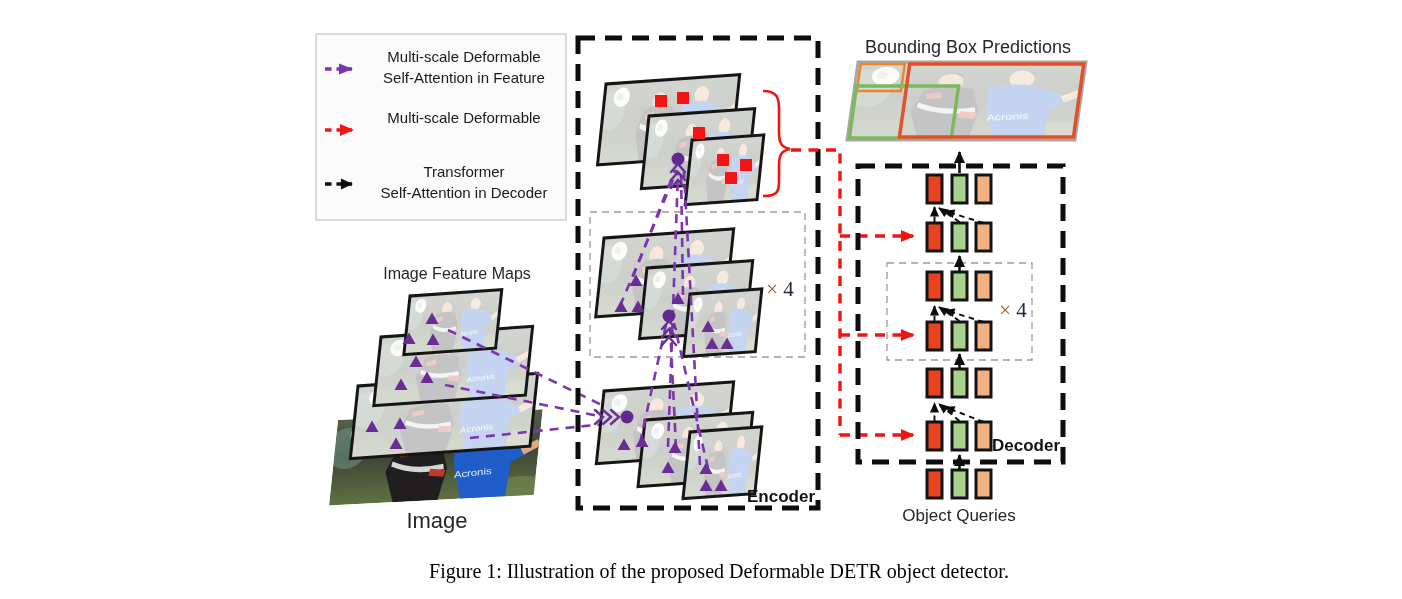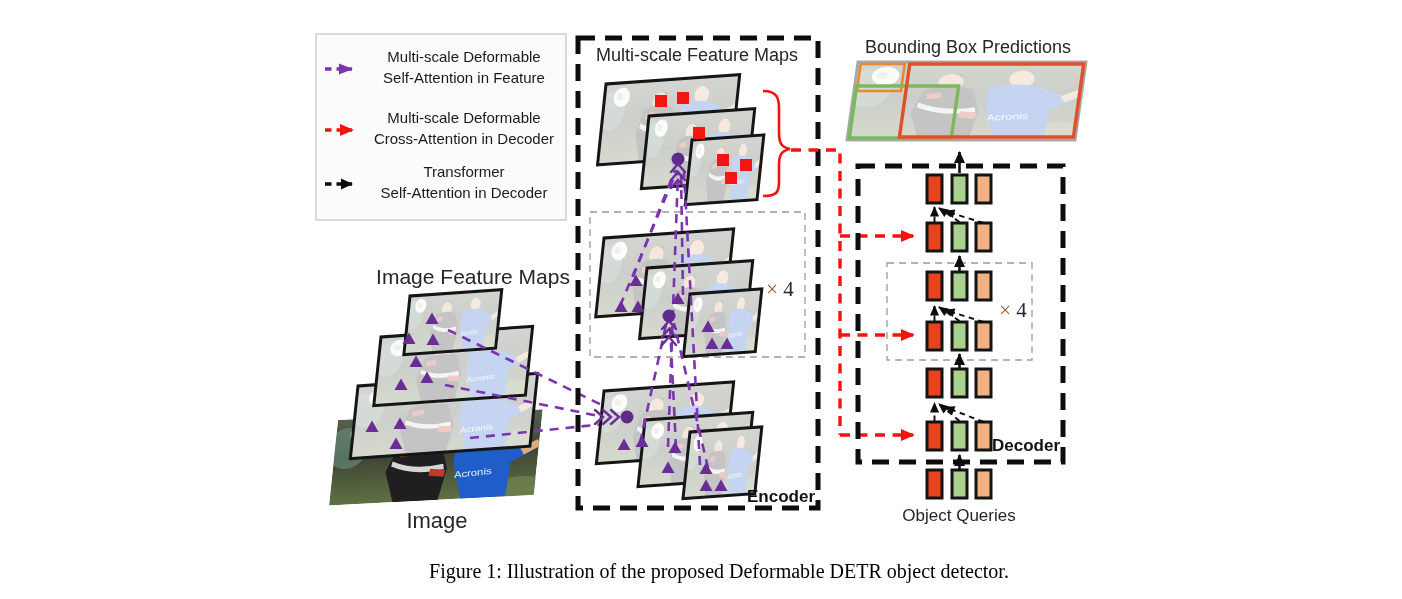--- a/index.html
+++ b/index.html
@@ -285,31 +285,29 @@
     <line x1="959.5" y1="173" x2="959.5" y2="152" marker-end="url(#ma-k)"></line>
   </g>
 </svg>
 
 <div class="legend-item" style="top:46px">
   <div>Multi-scale Deformable</div>
   <div>Self-Attention in Feature</div>
 </div>
 <div class="legend-item" style="top:107px">
   <div>Multi-scale Deformable</div>
-  <div>Cross-Attention in Decoder</div>
 </div>
 <div class="legend-item" style="top:161px">
   <div>Transformer</div>
   <div>Self-Attention in Decoder</div>
 </div>
 
-<div class="lbl" style="left:473px;top:265px;font-size:21px">Image Feature Maps</div>
+<div class="lbl" style="left:457px;top:265px;font-size:16px">Image Feature Maps</div>
 <div class="lbl" style="left:437px;top:508px;font-size:22px">Image</div>
 
-<div class="lbl" style="left:697px;top:45px;font-size:18px">Multi-scale Feature Maps</div>
 <div class="lbl bold" style="left:781px;top:487px;font-size:17px">Encoder</div>
 <div class="times" style="left:780px;top:277px">× 4</div>
 
 <div class="lbl" style="left:968px;top:37px;font-size:18px">Bounding Box Predictions</div>
 <div class="lbl bold" style="left:1026px;top:436px;font-size:17px">Decoder</div>
 <div class="times" style="left:1013px;top:298px">× 4</div>
 <div class="lbl" style="left:959px;top:506px;font-size:17px">Object Queries</div>
 
 <div class="caption">Figure 1: Illustration of the proposed Deformable DETR object detector.</div>
 

